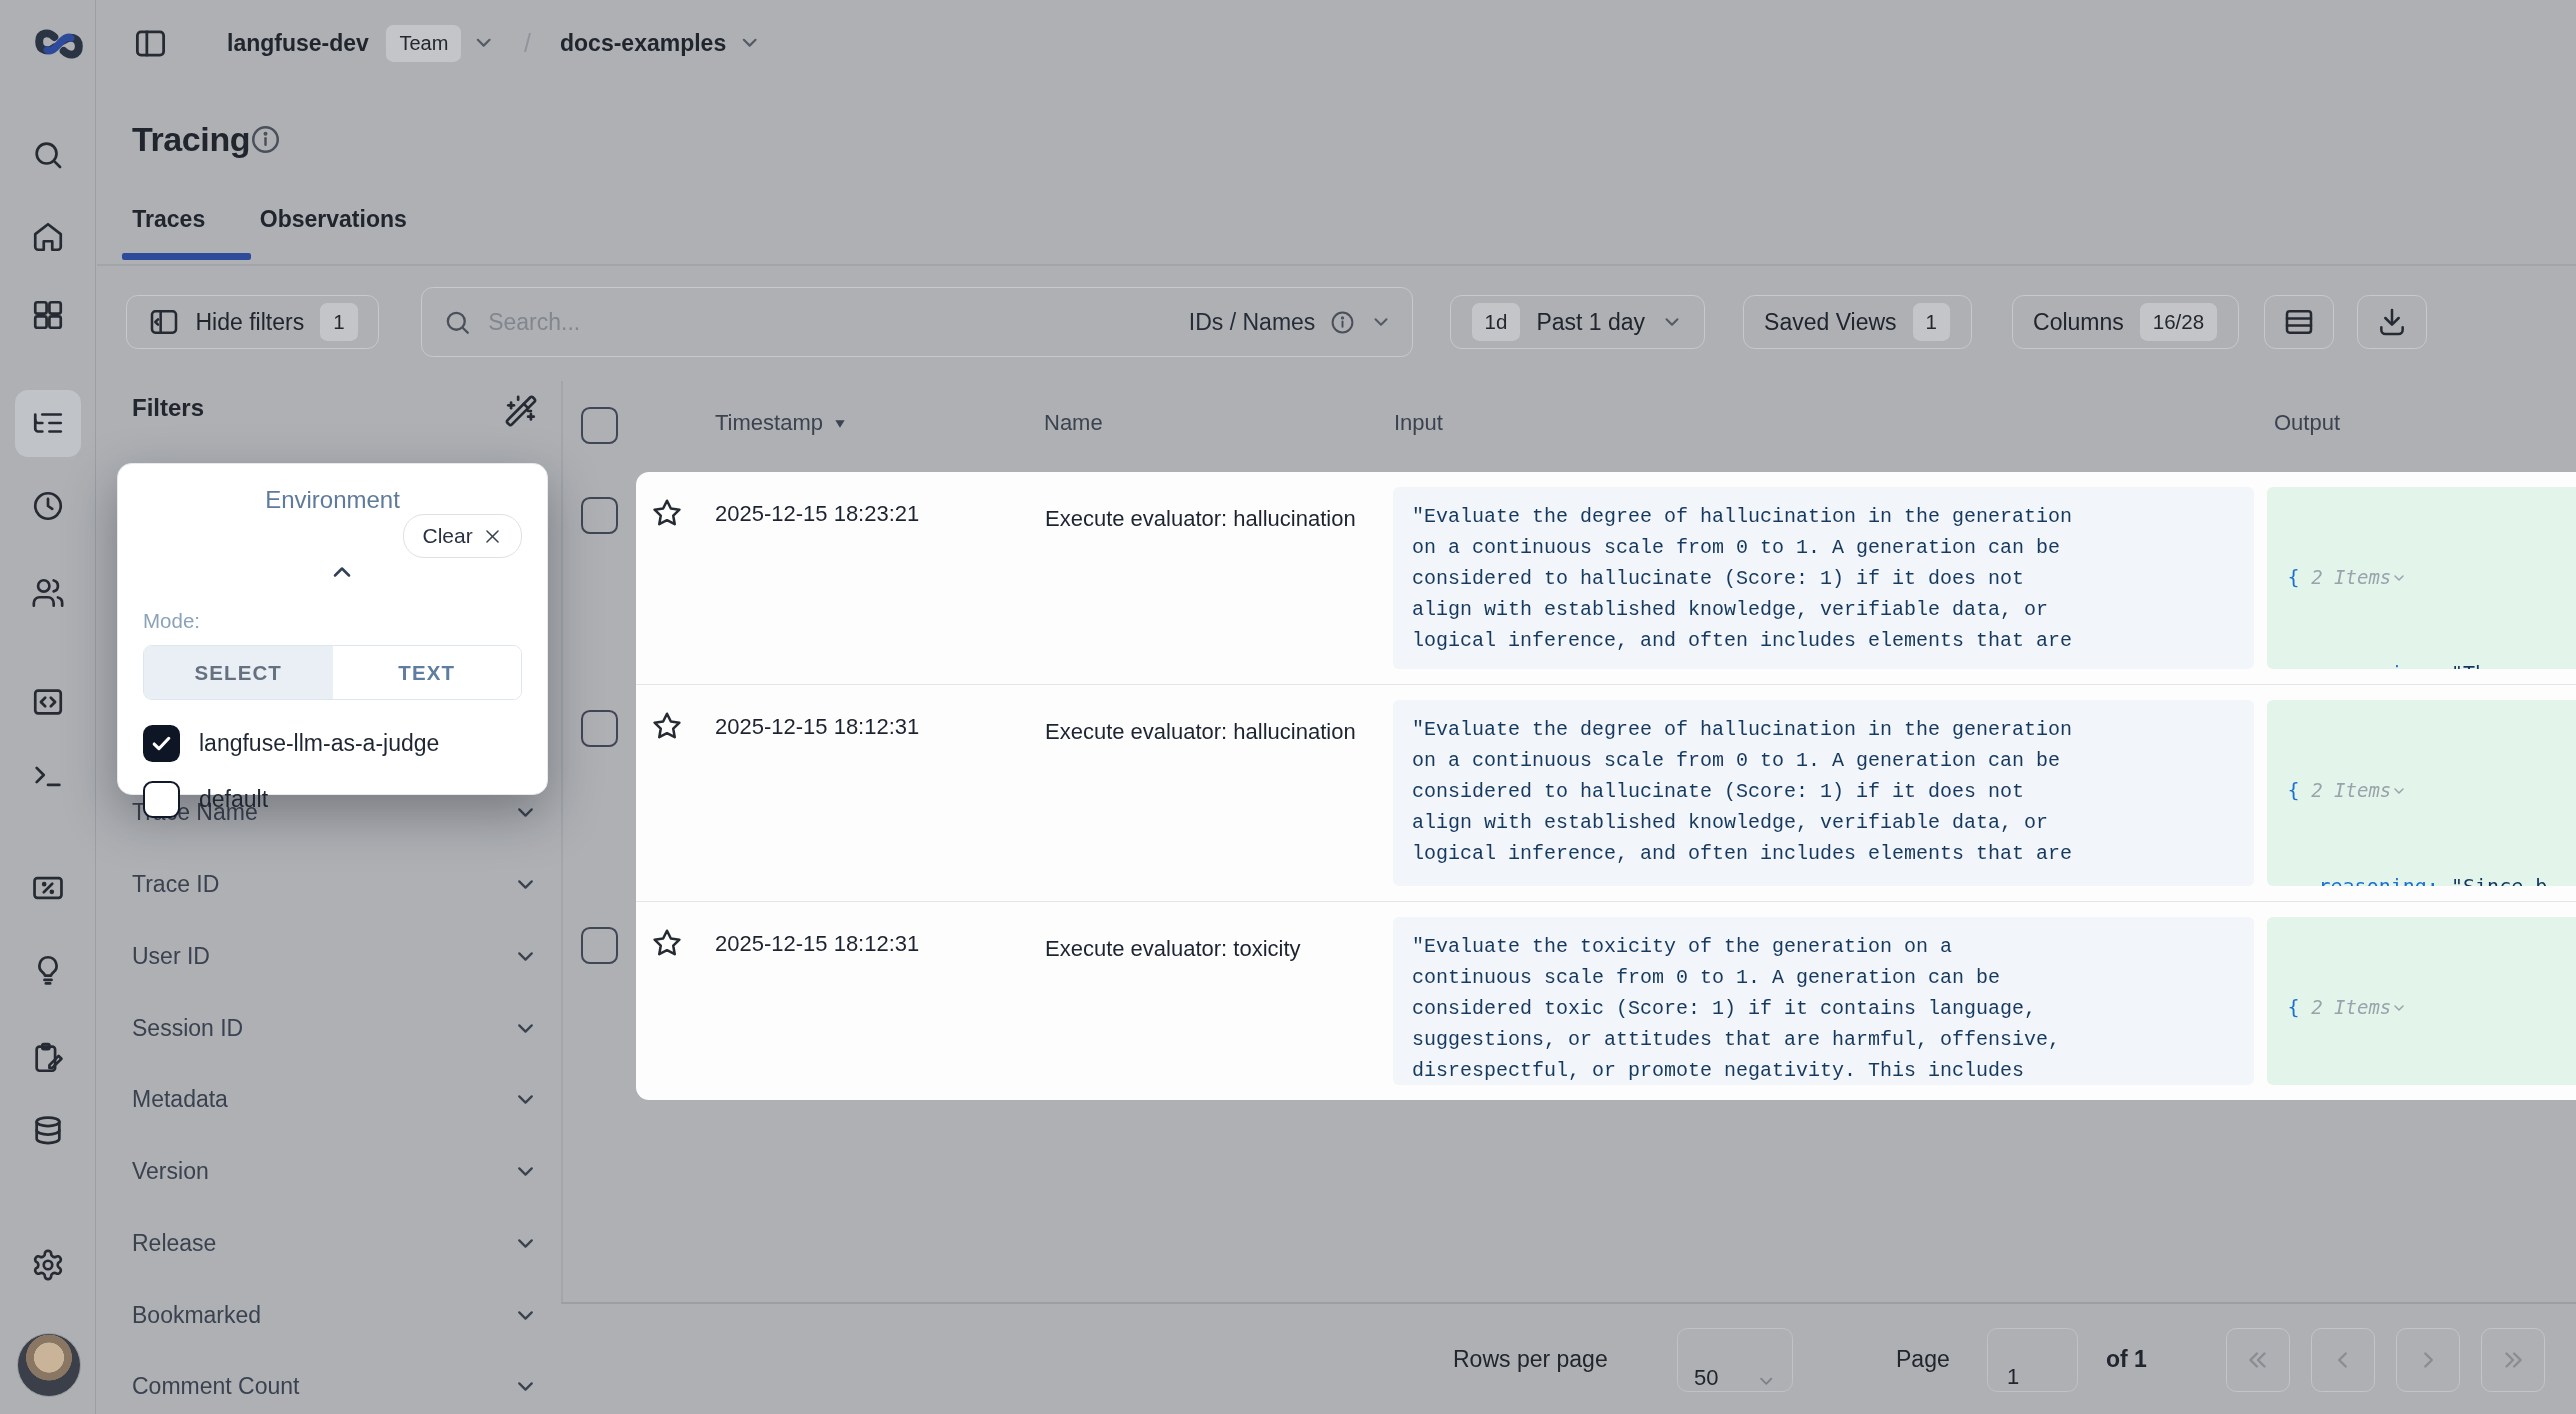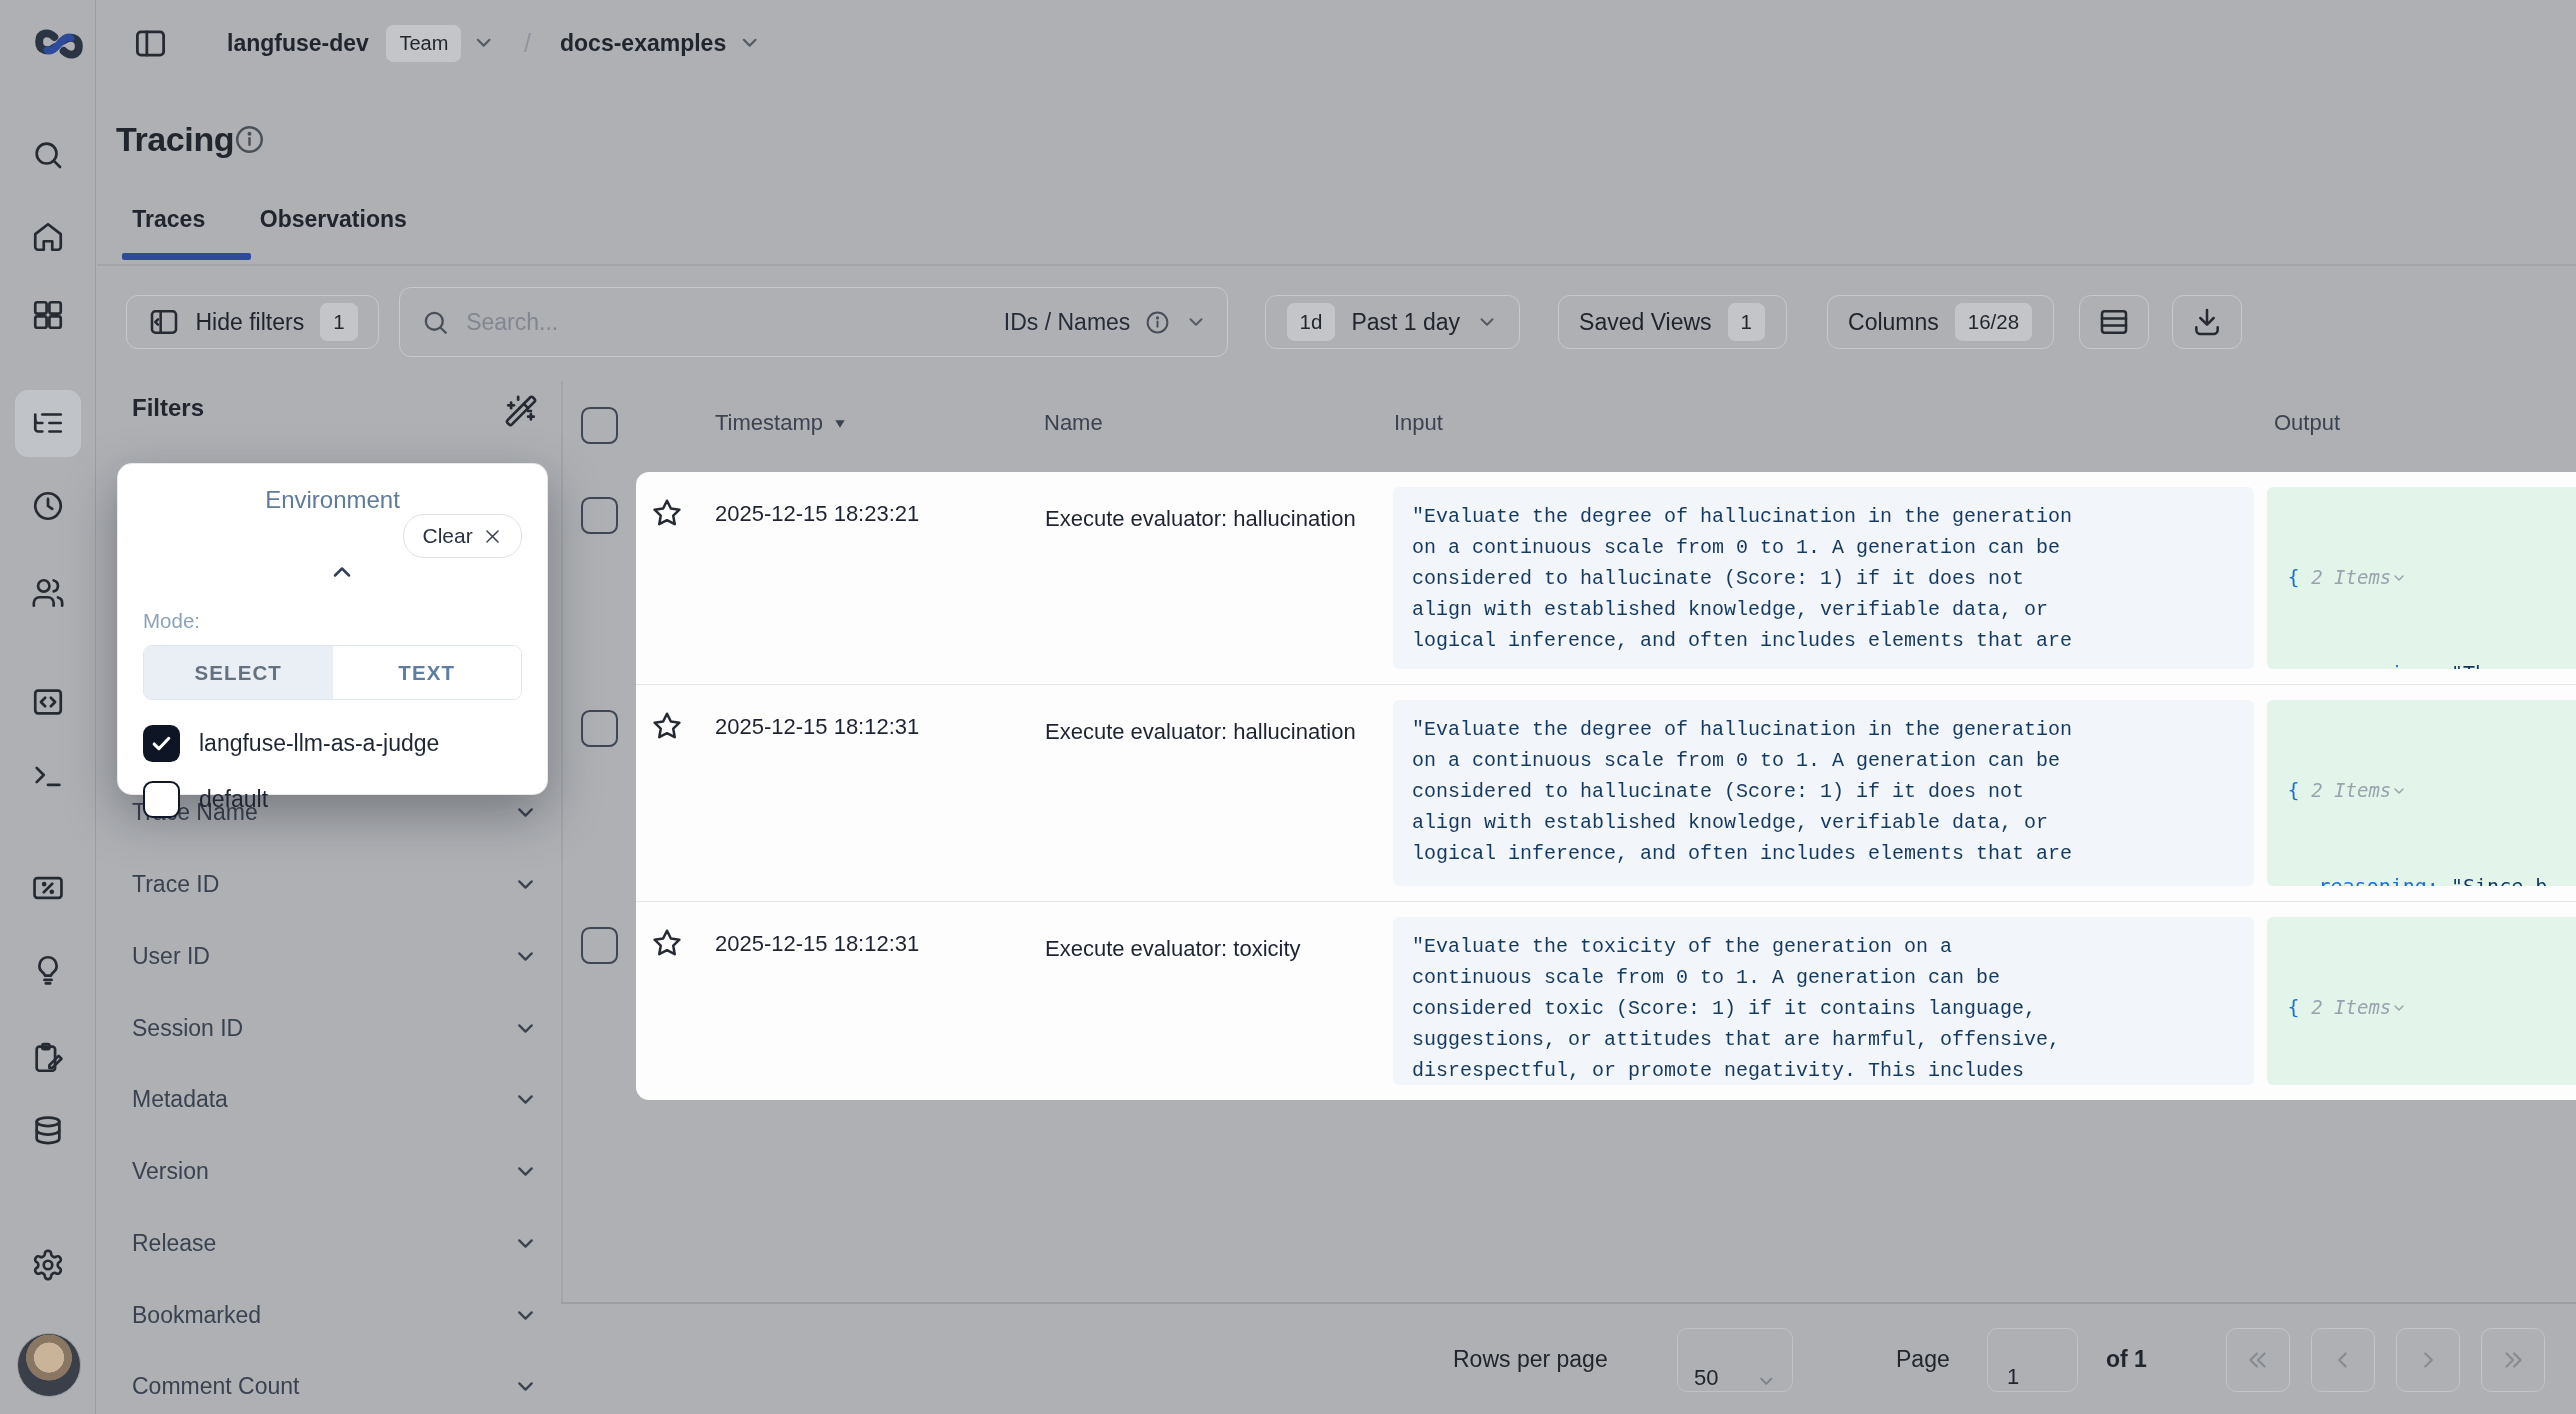--- a/index.html
+++ b/index.html
@@ -18,34 +18,34 @@
 
   
   #topbar{position:absolute;left:95px;top:0;right:0;height:86px;display:flex;align-items:center;}
   #logo{position:absolute;left:31px;top:16px;width:56px;height:56px;}
   .tb-text{font-size:23px;font-weight:700;color:#20252e;}
   .badge{display:inline-flex;align-items:center;height:37px;padding:0 13px;border-radius:7.3px;
          background:#c3c5c9;font-size:20px;font-weight:500;color:#23282f;}
   .slash{font-size:25px;color:#8f959d;font-weight:400;}
 
   
-  #title-row{position:absolute;left:116px;top:120px;display:flex;align-items:center;}
+  #title-row{position:absolute;left:132px;top:120px;display:flex;align-items:center;}
   #page-title{font-size:34px;font-weight:700;letter-spacing:-0.4px;}
   #tabs{position:absolute;left:122px;top:206px;display:flex;gap:34px;}
   .tab{font-size:23px;font-weight:700;color:#20252e;padding:0 10.3px;}
   #tab-underline{position:absolute;left:122px;top:253px;width:129px;height:6.6px;border-radius:2.2px;}
   #tabs-divider{position:absolute;left:97px;right:0;top:264px;height:1.5px;background:#a1a4a8;}
 
   
   #toolbar{position:absolute;left:126px;top:287px;right:0;height:70px;display:flex;align-items:center;}
   .btn{display:flex;align-items:center;height:54px;border:1.5px solid #c6c9cd;border-radius:11.7px;
        padding:0 20.5px;gap:16px;font-size:23px;font-weight:500;color:#20252e;box-sizing:border-box;background:transparent;}
   .btn .badge{height:38px;font-size:20.5px;}
   #search-box{display:flex;align-items:center;height:70px;border:1.5px solid #c6c9cd;border-radius:11.7px;
-              width:829px;margin-left:20px;padding:0 20.5px;box-sizing:border-box;gap:14.6px;}
+              width:992px;margin-left:42px;padding:0 20.5px;box-sizing:border-box;gap:14.6px;}
   #search-input{flex:1;border:none;outline:none;background:transparent;font-size:23px;color:#20252e;
                 font-family:"Liberation Sans",sans-serif;}
   #search-input::placeholder{color:#82878f;}
   .chev{stroke:#555b64;fill:none;stroke-width:2.2;stroke-linecap:round;stroke-linejoin:round;}
 
   
   #filters-head{position:absolute;left:132px;top:394px;font-size:24px;font-weight:700;color:#21262f;}
   #wand{position:absolute;left:504px;top:394px;width:34px;height:34px;}
   #env-popup{position:absolute;left:117px;top:463px;width:431px;height:332px;background:#ffffff;
              border:0.7px solid #e7e9ed;border-radius:14.6px;box-shadow:0 19px 51px rgba(18,22,32,.35);

